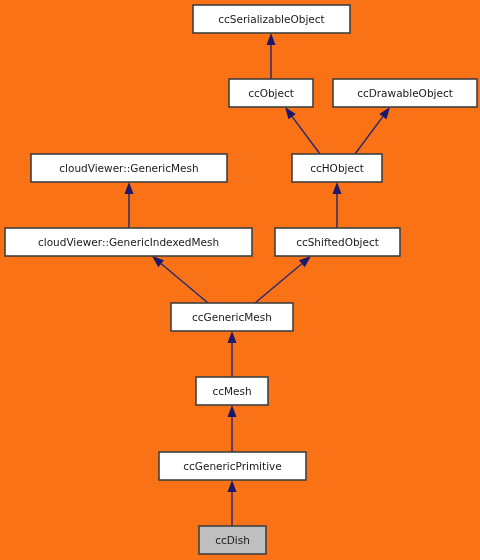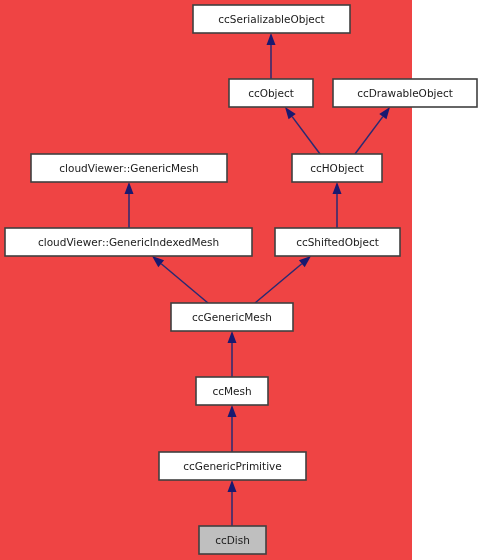--- a/index.html
+++ b/index.html
@@ -8,23 +8,23 @@
     background: #ffffff;
   }
   body {
     width: 480px;
     height: 560px;
     font-family: "DejaVu Sans", "Liberation Sans", sans-serif;
     overflow: hidden;
   }
   #diagram-root {
     position: relative;
-    width: 412px;
+    width: 480px;
     height: 560px;
-    background: #ef4444;
+    background: #f97316;
   }
   #graph-svg {
     position: absolute;
     top: 0;
     left: 0;
     width: 480px;
     height: 560px;
     display: block;
   }
   .node-box {

